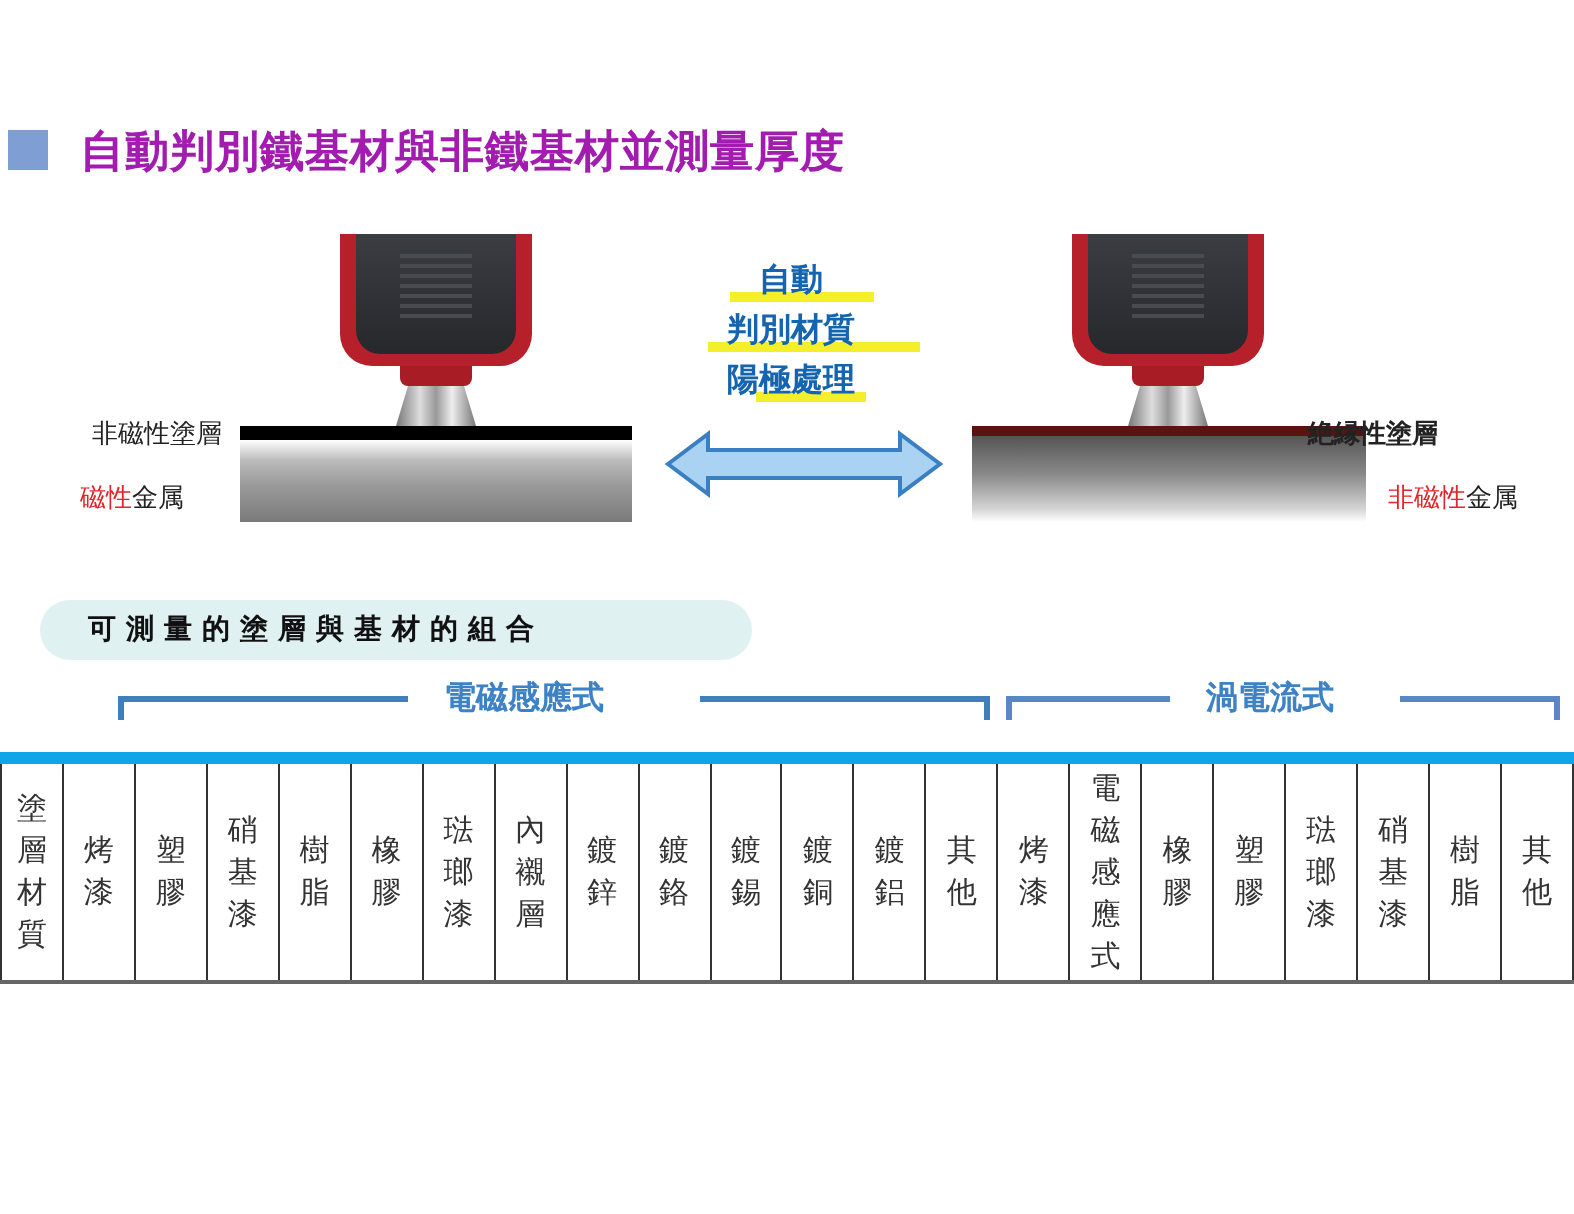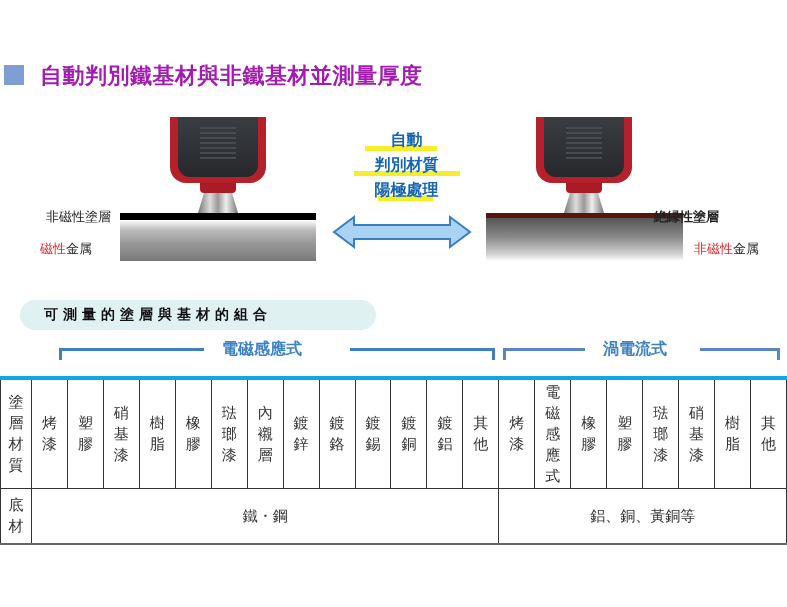--- a/index.html
+++ b/index.html
@@ -19,37 +19,37 @@
   .plate1{left:120px;top:213px;width:196px;height:48px;}
   .plate1 .coat{height:7px;background:#000;}
   .plate1 .metal{height:41px;background:linear-gradient(#fff 0%,#bbb 25%,#9a9a9a 55%,#7a7a7a 100%);}
   .plate2{left:486px;top:213px;width:197px;height:48px;}
   .plate2 .coat{height:5px;background:#5a1410;}
   .plate2 .metal{height:43px;background:linear-gradient(#555 0%,#8a8a8a 45%,#d5d5d5 85%,#fff 100%);}
 
   .label{font-size:13px;color:#222;white-space:nowrap;}
   .red{color:#e3242b;}
 
-  .center-text{left:344px;width:125px;text-align:center;font-size:16px;font-weight:bold;color:#1464b0;}
+  .center-text{left:333px;width:125px;text-align:center;font-size:16px;font-weight:bold;color:#1464b0;}
   .hl{position:absolute;height:5px;background:#f5ee2a;}
 
   .arrow{left:332px;top:215px;width:140px;height:34px;}
 
   .pill{left:20px;top:300px;width:356px;height:30px;background:#e0f1f2;border-radius:15px;}
   .pill-text{left:44px;top:306px;font-size:14px;font-weight:bold;color:#111;letter-spacing:5px;white-space:nowrap;}
 
   .bracket-line{position:absolute;height:3px;background:#3d7fbf;}
   .bracket-tick{position:absolute;width:3px;height:12px;background:#3d7fbf;}
   .method{font-size:16px;font-weight:bold;color:#3d82c4;white-space:nowrap;}
 
   table.matrix{position:absolute;left:0;top:376px;border-collapse:collapse;table-layout:fixed;font-family:"DejaVu Serif","Liberation Serif",serif;color:#333;}
   table.matrix td{border:1px solid #333;text-align:center;vertical-align:middle;font-size:15px;line-height:21px;padding:0;}
   table.matrix tr.head td{height:108px;}
   table.matrix tr.base td{height:54px;}
-  table.matrix{border-top:4px solid #0ea5e9;border-bottom:2px solid #666;}
+  table.matrix{border-top:6px solid #0ea5e9;border-bottom:2px solid #666;}
   .vt{display:inline-block;width:16px;word-break:break-all;white-space:normal;}
 </style>
 </head>
 <body>
 
 <div class="abs title-square"></div>
 <div class="abs title">自動判別鐵基材與非鐵基材並測量厚度</div>
 
 <div class="abs device" style="left:170px;top:117px;">
   <div class="dev-body"></div>
@@ -156,19 +156,14 @@
     <td><span class="vt">其他</span></td>
     <td><span class="vt">烤漆</span></td>
     <td><span class="vt">電磁感應式</span></td>
     <td><span class="vt">橡膠</span></td>
     <td><span class="vt">塑膠</span></td>
     <td><span class="vt">琺瑯漆</span></td>
     <td><span class="vt">硝基漆</span></td>
     <td><span class="vt">樹脂</span></td>
     <td><span class="vt">其他</span></td>
   </tr>
-  <tr class="base">
-    <td><span class="vt">底材</span></td>
-    <td colspan="13">鐵・鋼</td>
-    <td colspan="8">鋁、銅、黃銅等</td>
-  </tr>
 </tbody>
   </table>
 
 </body></html>

